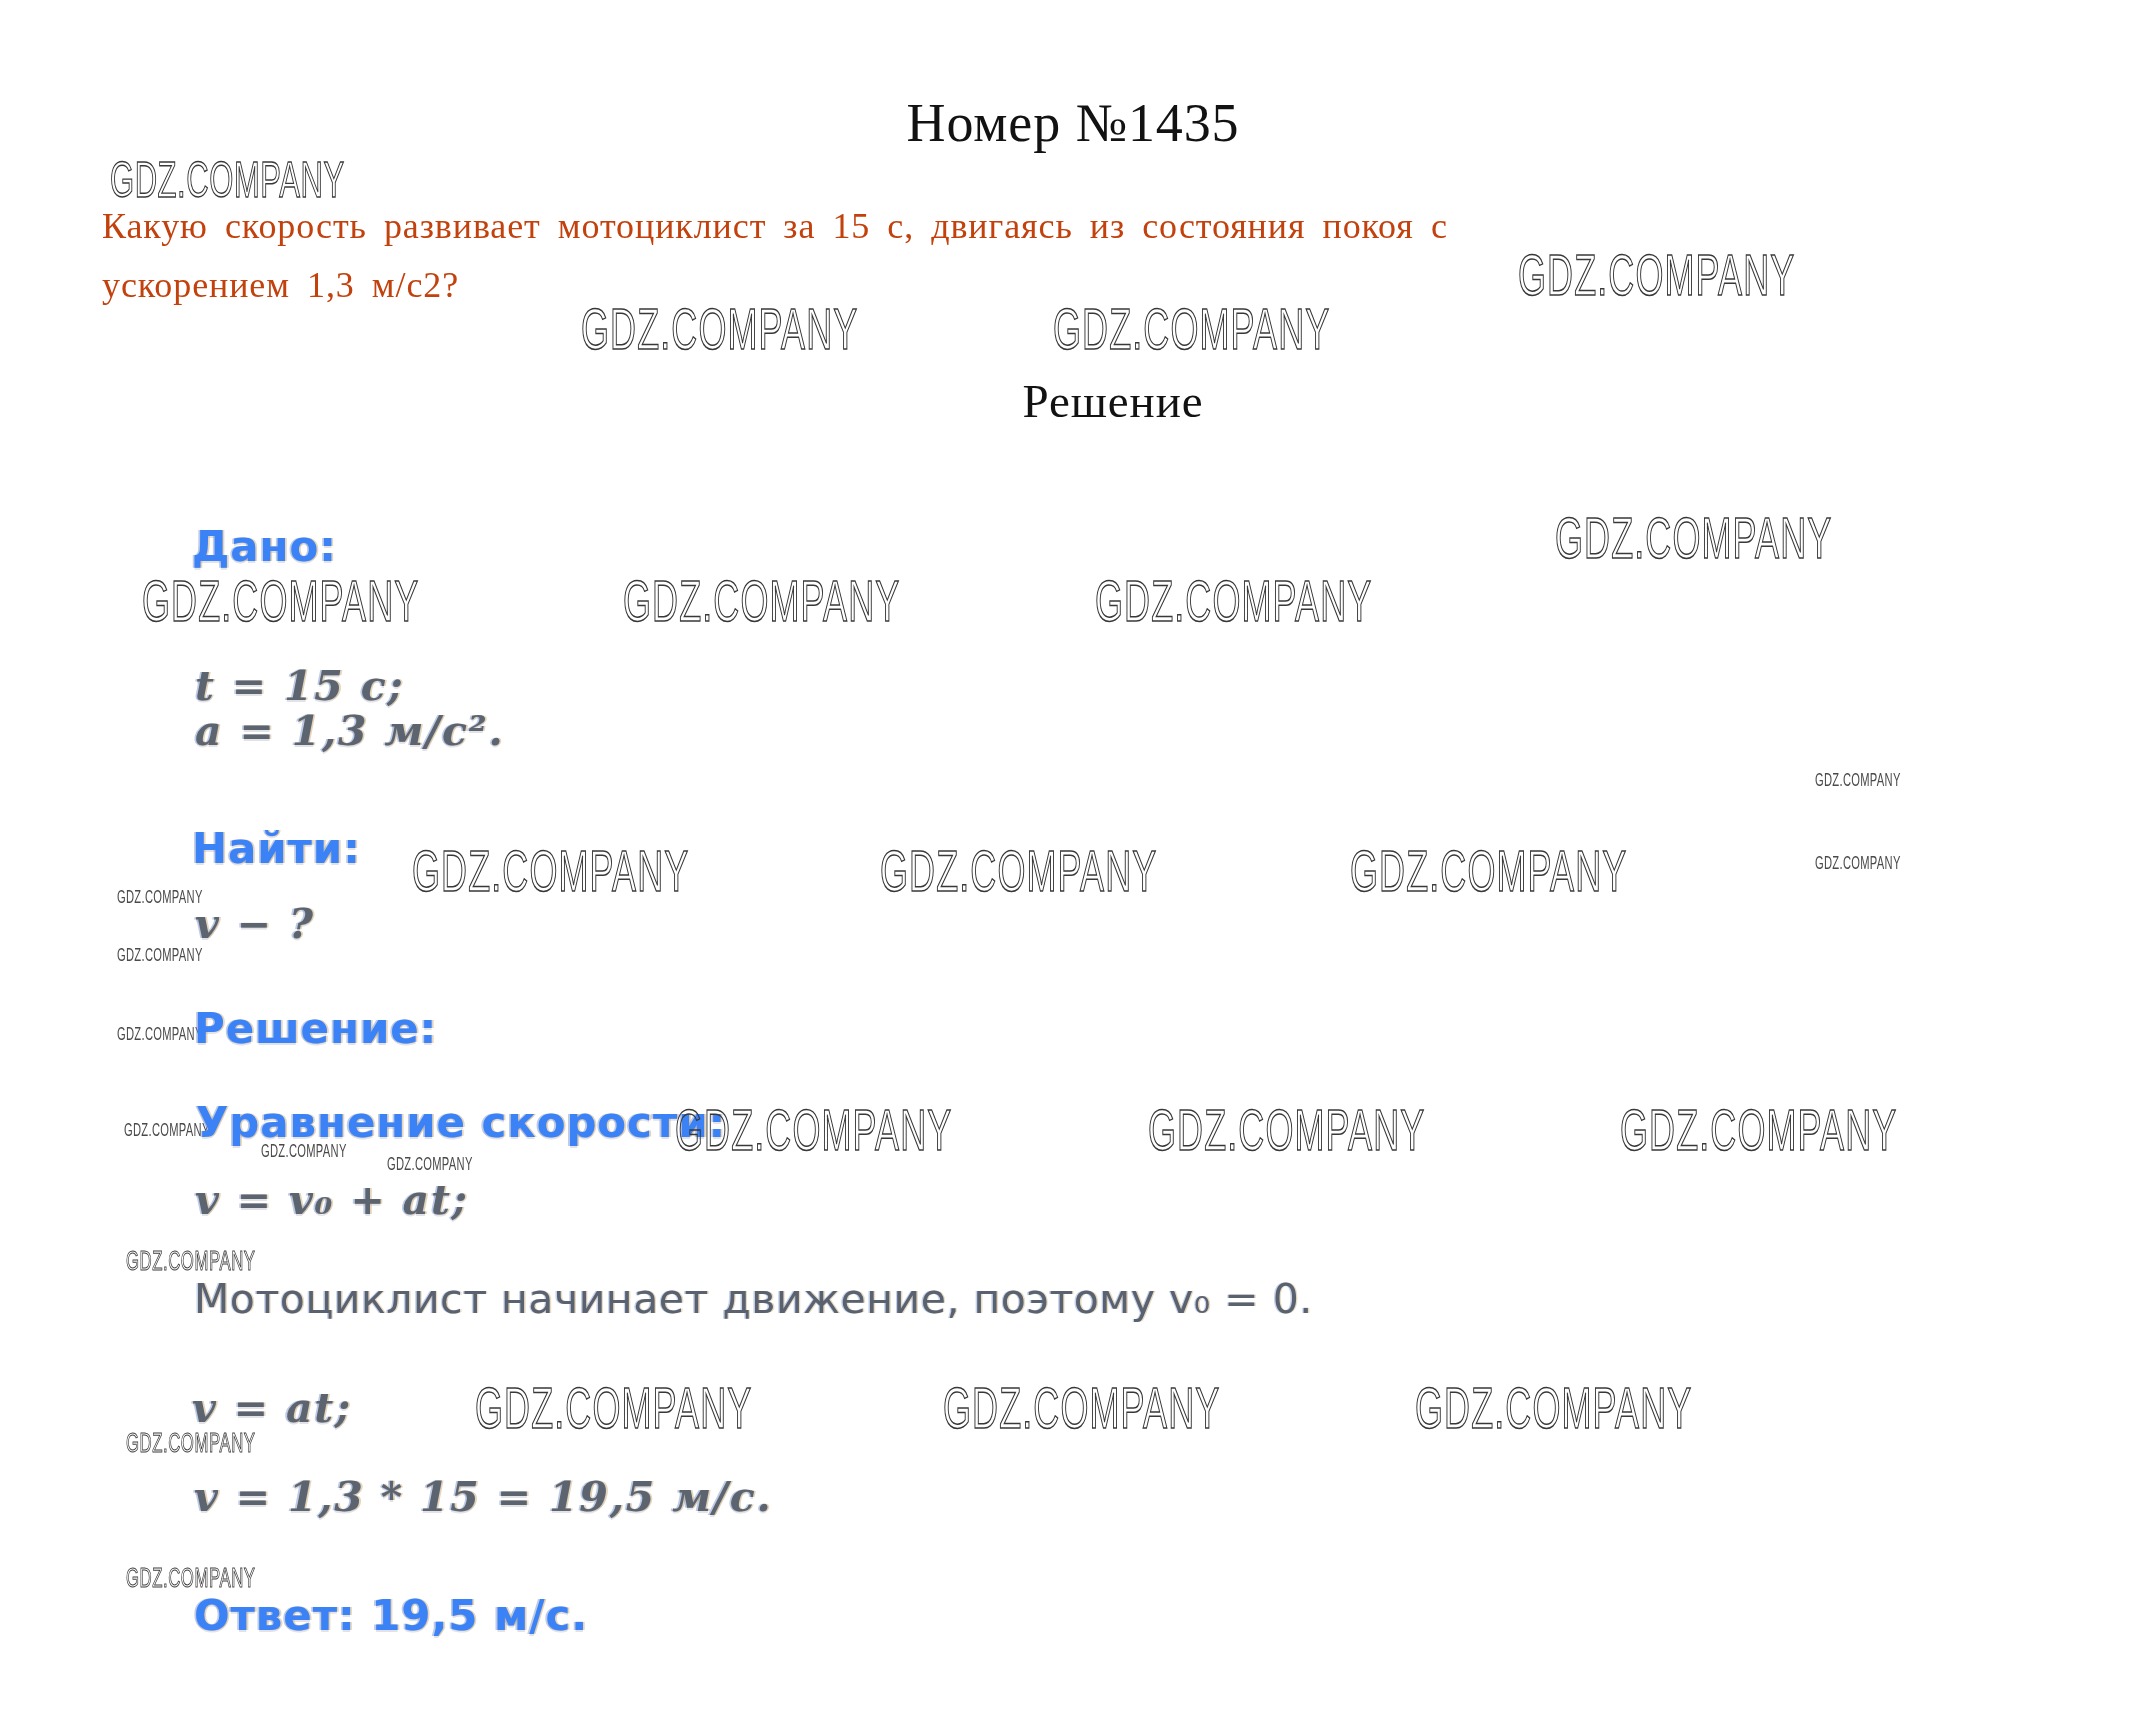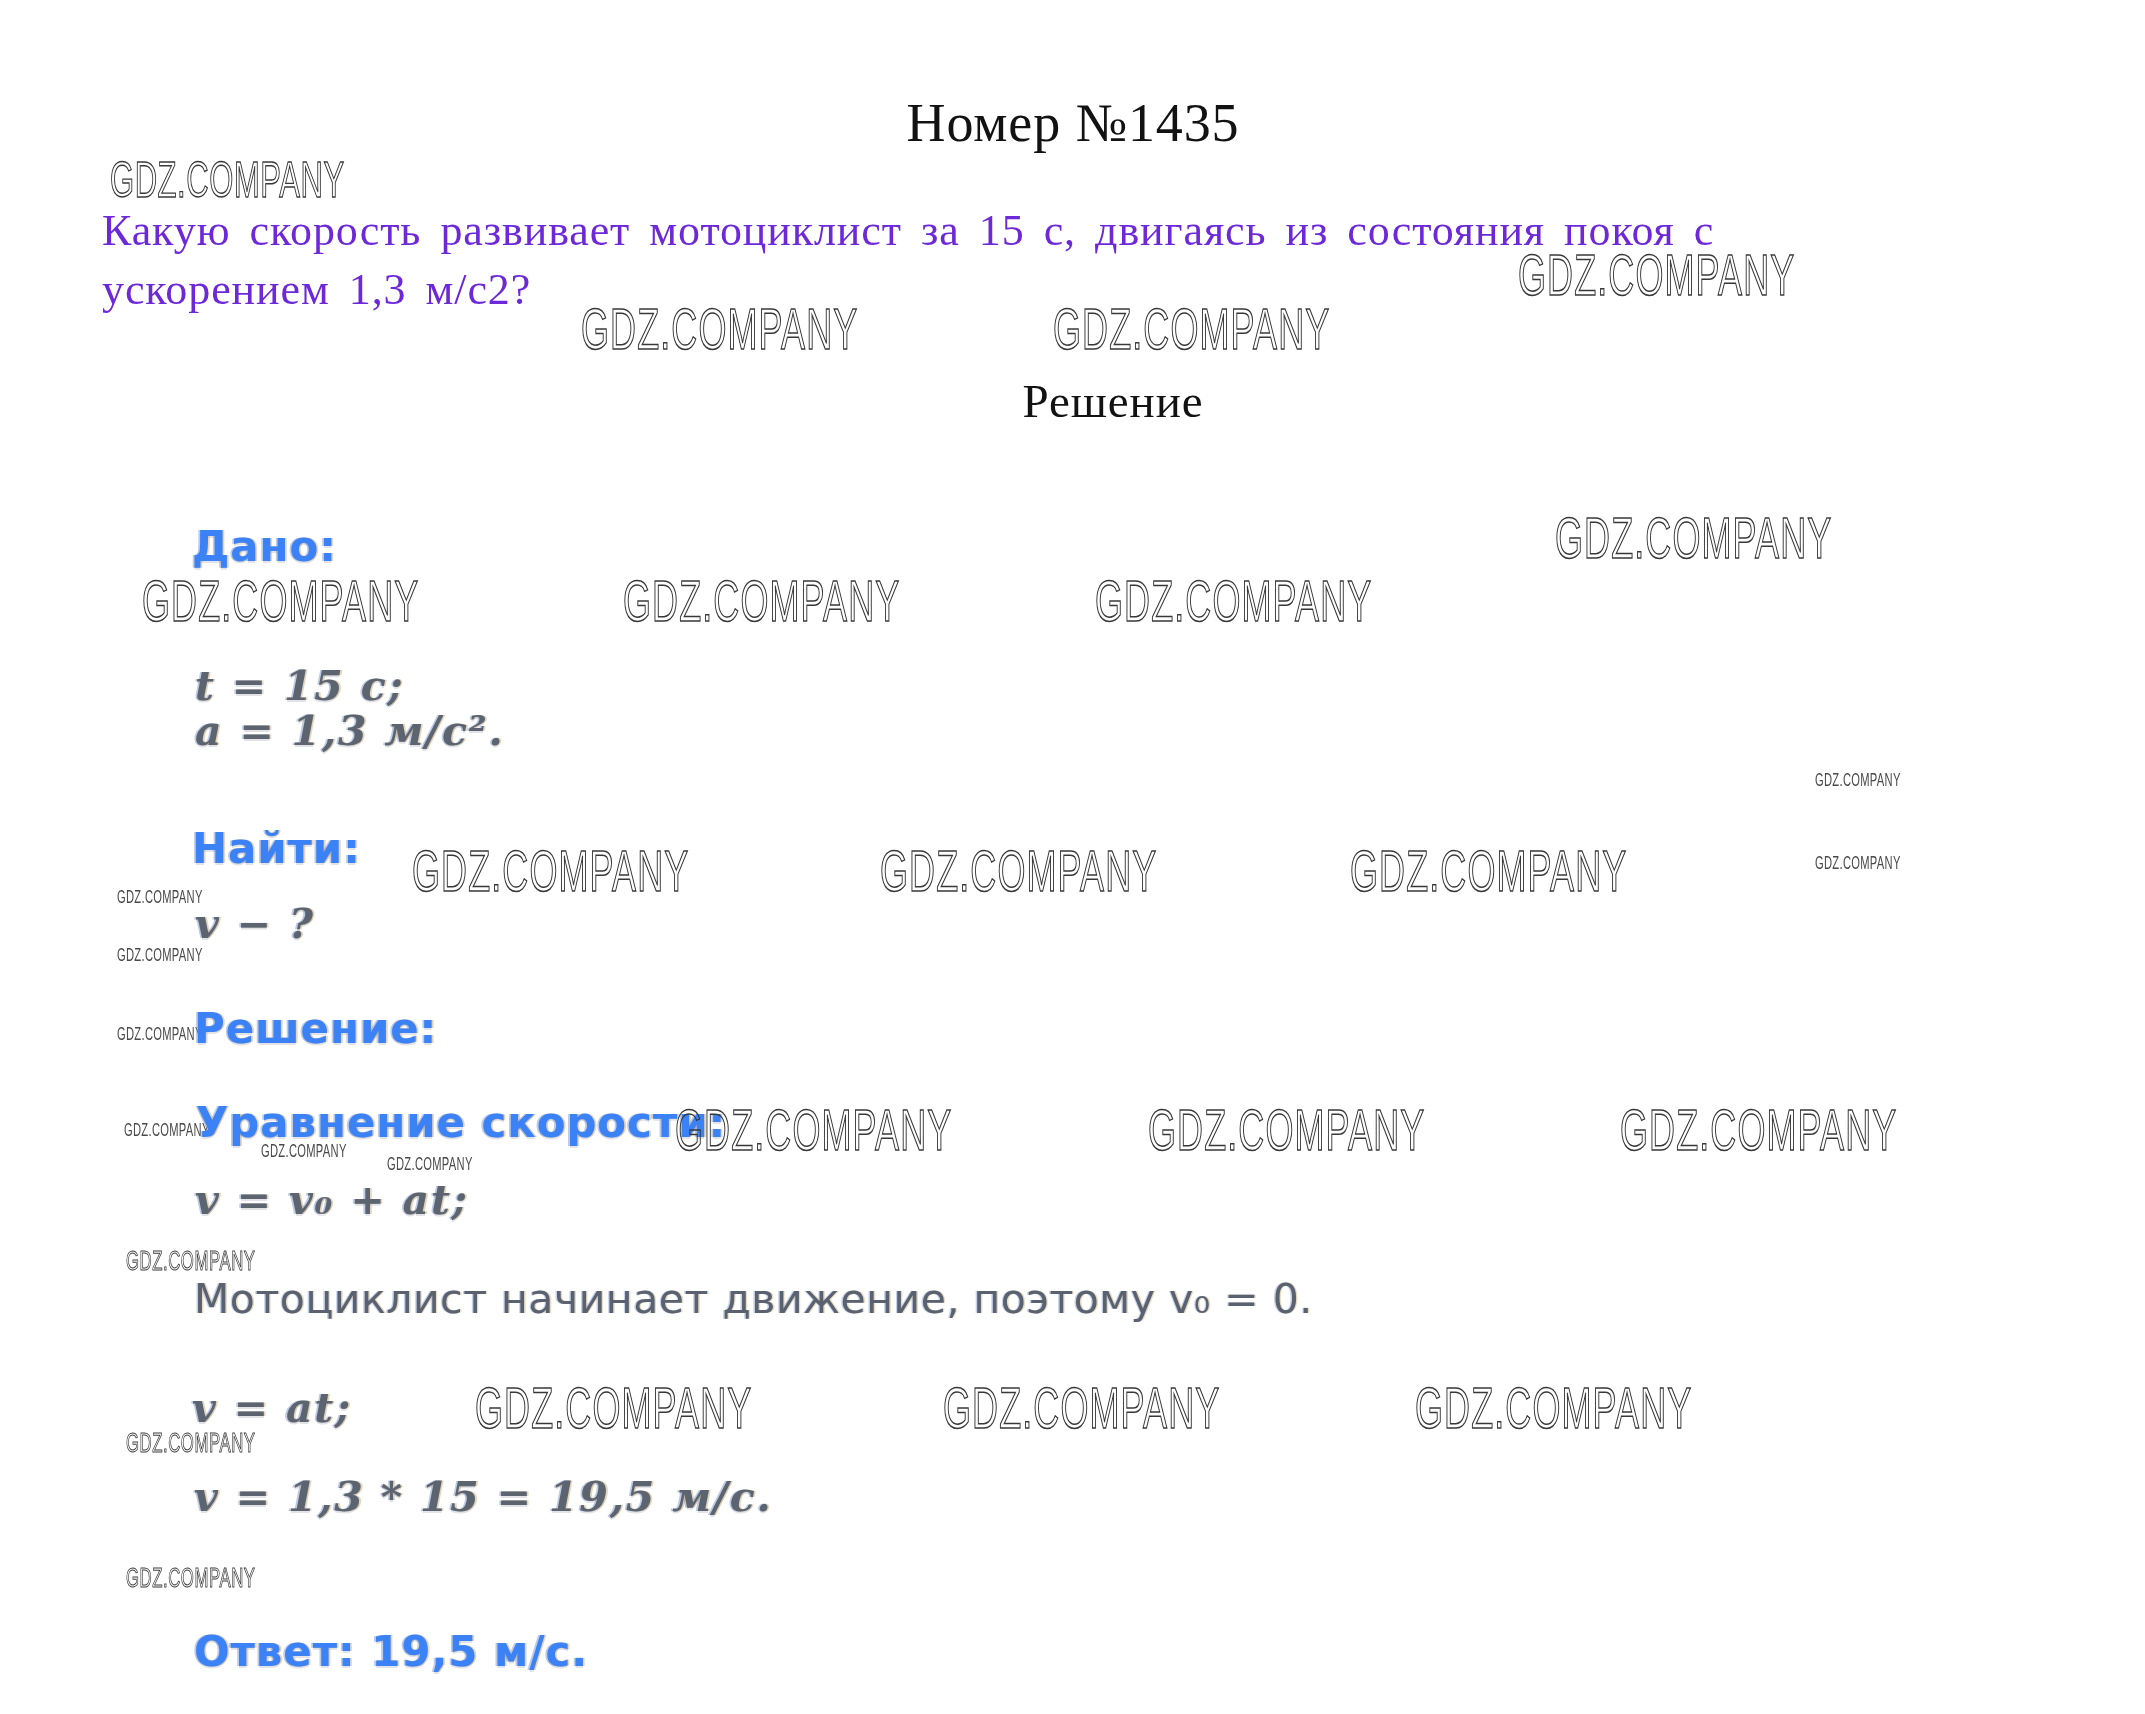--- a/index.html
+++ b/index.html
@@ -10,21 +10,21 @@
     overflow:hidden;
     font-family:"Liberation Serif","DejaVu Serif",serif;
   }
   
   .title {
     position:absolute; left:0; top:92px; width:100%;
     text-align:center; font-size:54px; color:#121212;
     letter-spacing:0.9px; white-space:nowrap;
   }
   .problem-line {
-    position:absolute; left:102px; font-size:44px; color:#6d28d9;
+    position:absolute; left:102px; font-size:36px; color:#c2410c;
     letter-spacing:0.9px; word-spacing:7.2px; white-space:nowrap;
   }
   .center-heading {
     position:absolute; left:0; width:100%; text-align:center;
     font-size:47px; color:#121212; letter-spacing:0.9px;padding-left:40px;
   }
   
   .sol-bold {
     position:absolute; white-space:nowrap;
     font-family:"DejaVu Sans","Liberation Sans",sans-serif;
@@ -123,16 +123,16 @@
 
   <div class="math" style="left:192px; top:1384px;">v = at;</div>
   <div class="wm wm-lg" style="left:475px; top:1374px;">GDZ.COMPANY</div>
   <div class="wm wm-lg" style="left:943px; top:1374px;">GDZ.COMPANY</div>
   <div class="wm wm-lg" style="left:1415px; top:1374px;">GDZ.COMPANY</div>
   <div class="wm wm-md" style="left:126px; top:1428px;">GDZ.COMPANY</div>
 
   <div class="math" style="left:194px; top:1473px;">v = 1,3 * 15 = 19,5 м/с.</div>
 
   <div class="wm wm-md" style="left:126px; top:1563px;">GDZ.COMPANY</div>
-  <div class="sol-bold" style="left:194px; top:1591px;margin-top:36px;">Ответ: 19,5 м/с.</div>
+  <div class="sol-bold" style="left:194px; top:1591px;">Ответ: 19,5 м/с.</div>
 
 </div>
 
 
 </body></html>

